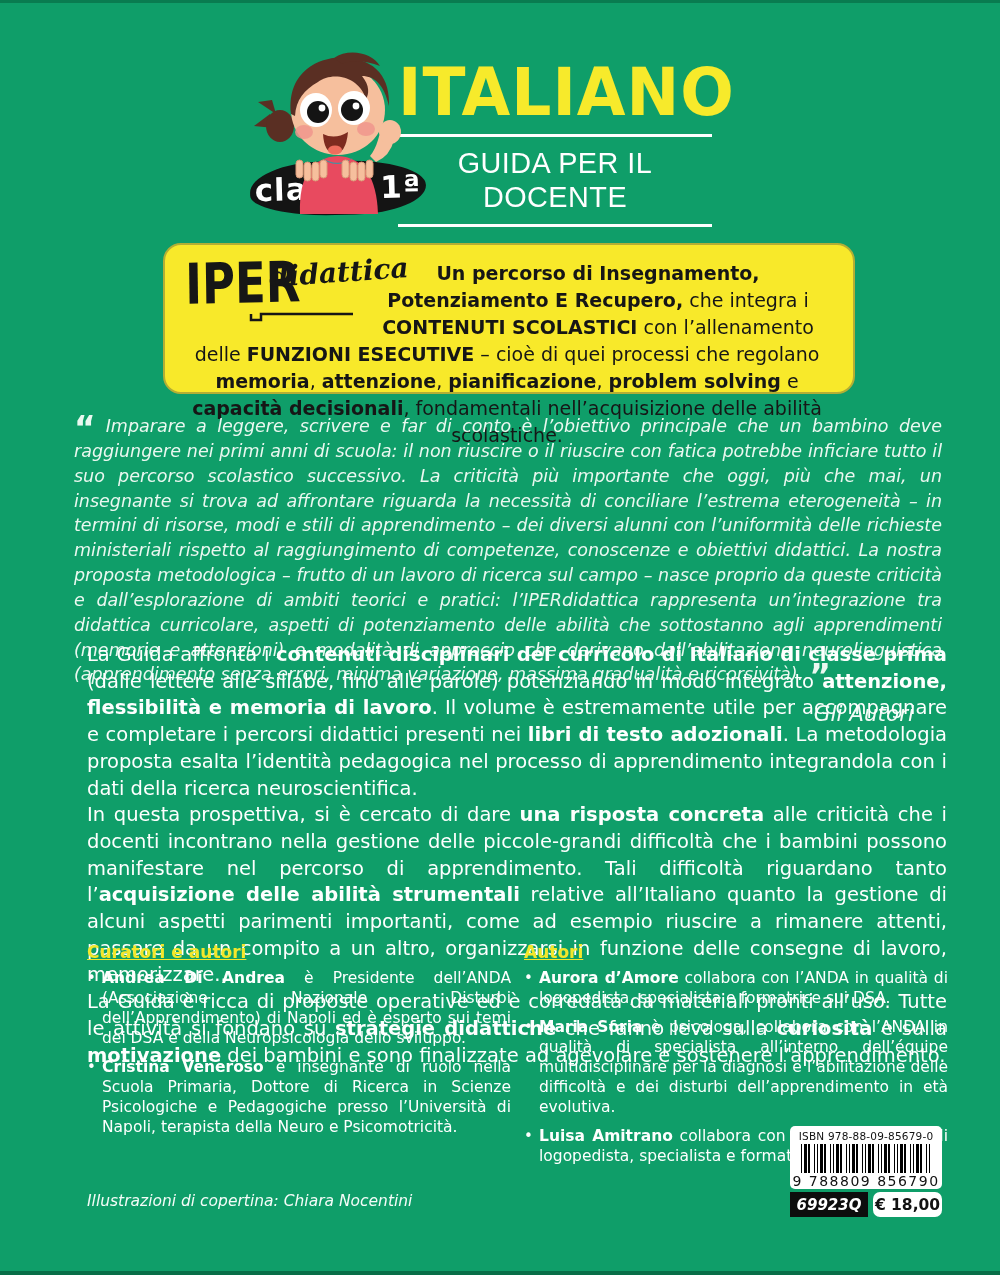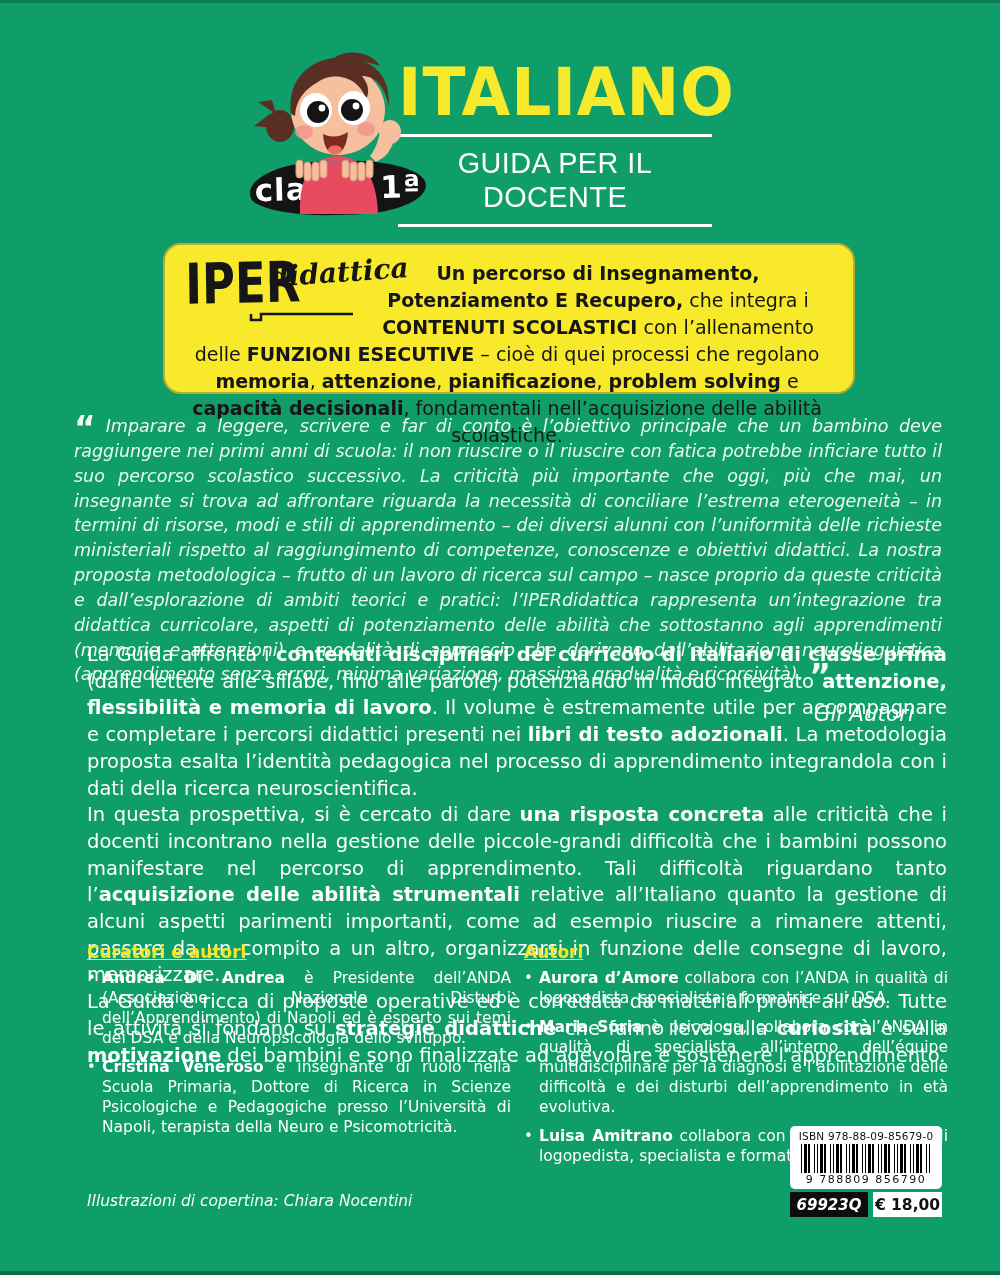--- a/index.html
+++ b/index.html
@@ -111,29 +111,29 @@
   .isbn{font-size:10.5px;letter-spacing:.2px;font-family:"DejaVu Sans",sans-serif;}
   .bars{
     width:130px;height:29px;margin:2px auto 0;
     background:
       repeating-linear-gradient(90deg,
         #000 0 1.5px, #fff 1.5px 3px,
         #000 3px 6px, #fff 6px 7.5px,
         #000 7.5px 9px, #fff 9px 13px,
         #000 13px 14px, #fff 14px 16px);
   }
-  .bc-digits{font-size:11px;letter-spacing:1.5px;margin-top:0;}
+  .bc-digits{font-size:14px;letter-spacing:1.5px;margin-top:0;}
   .bc-row{display:flex;gap:5px;margin-top:3px;}
   .code-box{
     width:78px;height:25px;background:#0d0d0d;color:#fff;font-weight:700;font-style:italic;
     font-size:15px;display:flex;align-items:center;justify-content:center;
   }
   .price-box{
     flex:1;height:25px;background:#fff;color:#111;font-weight:700;font-size:15.5px;
-    display:flex;align-items:center;justify-content:center;
+    display:flex;align-items:center;justify-content:center;border-radius:7px;
   }
 </style>
 </head>
 <body>
 
 <div class="page">
   <div class="edge-top"></div>
 
   <svg class="mascot" viewBox="0 0 190 175" xmlns="http://www.w3.org/2000/svg">
 

